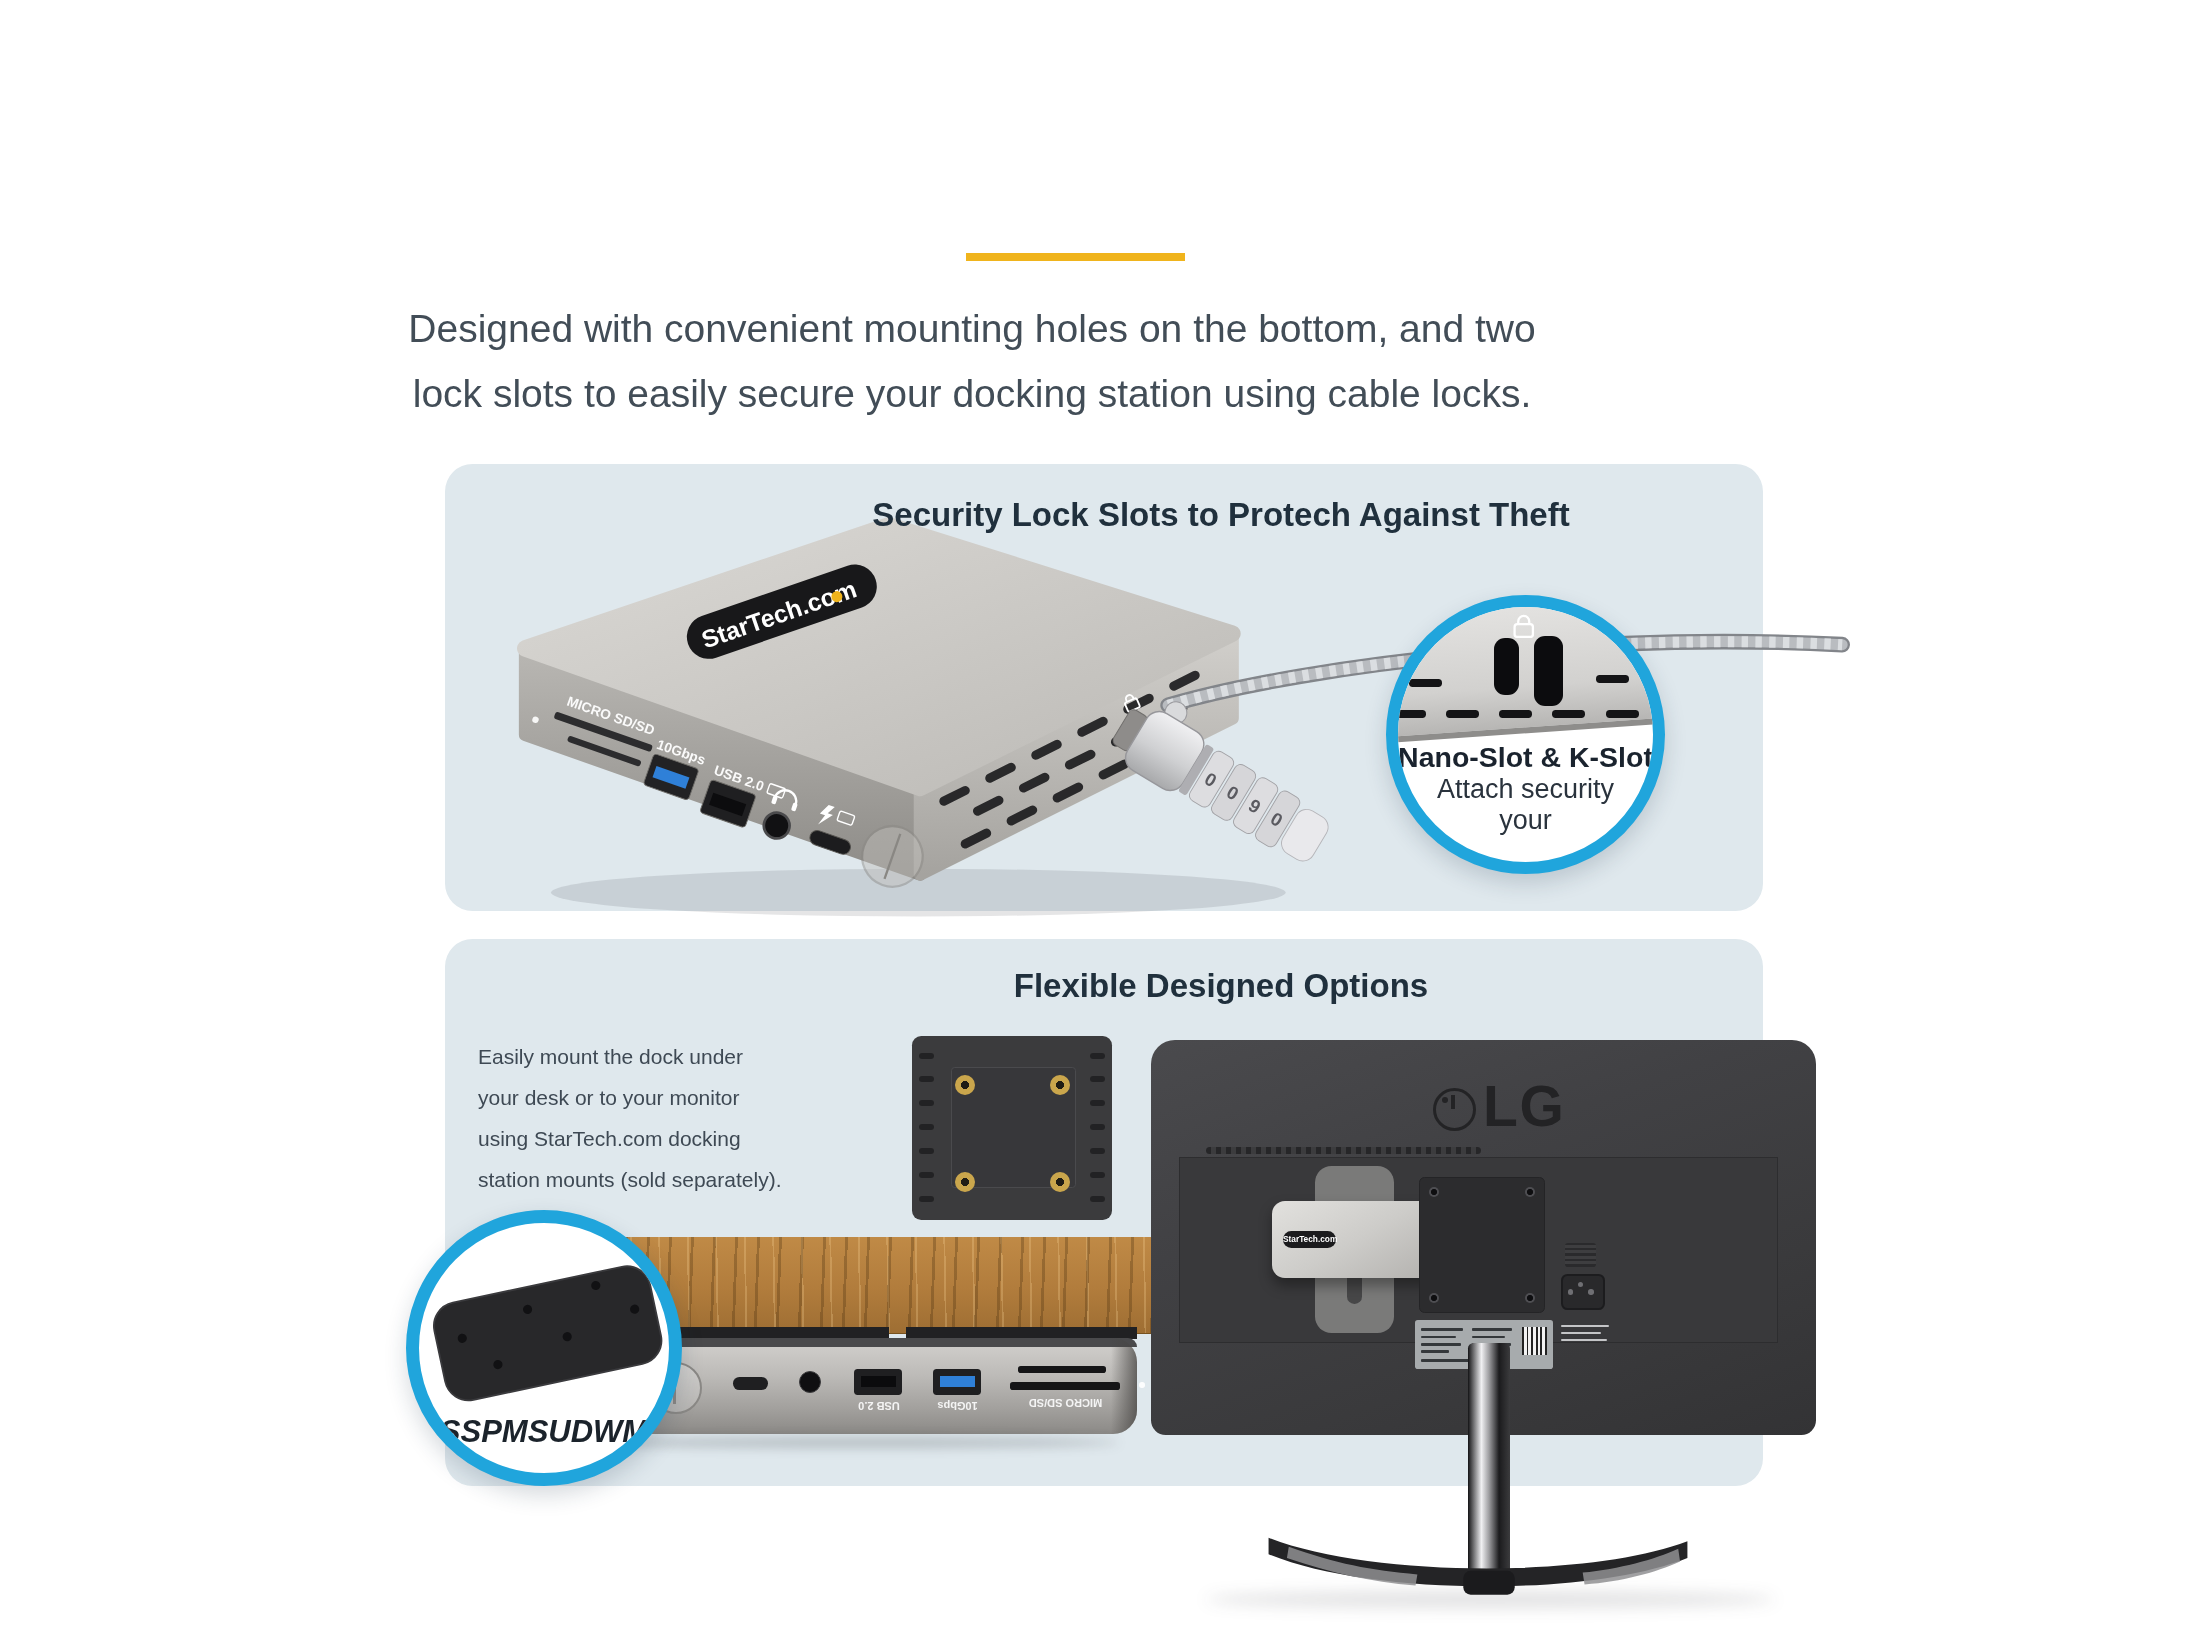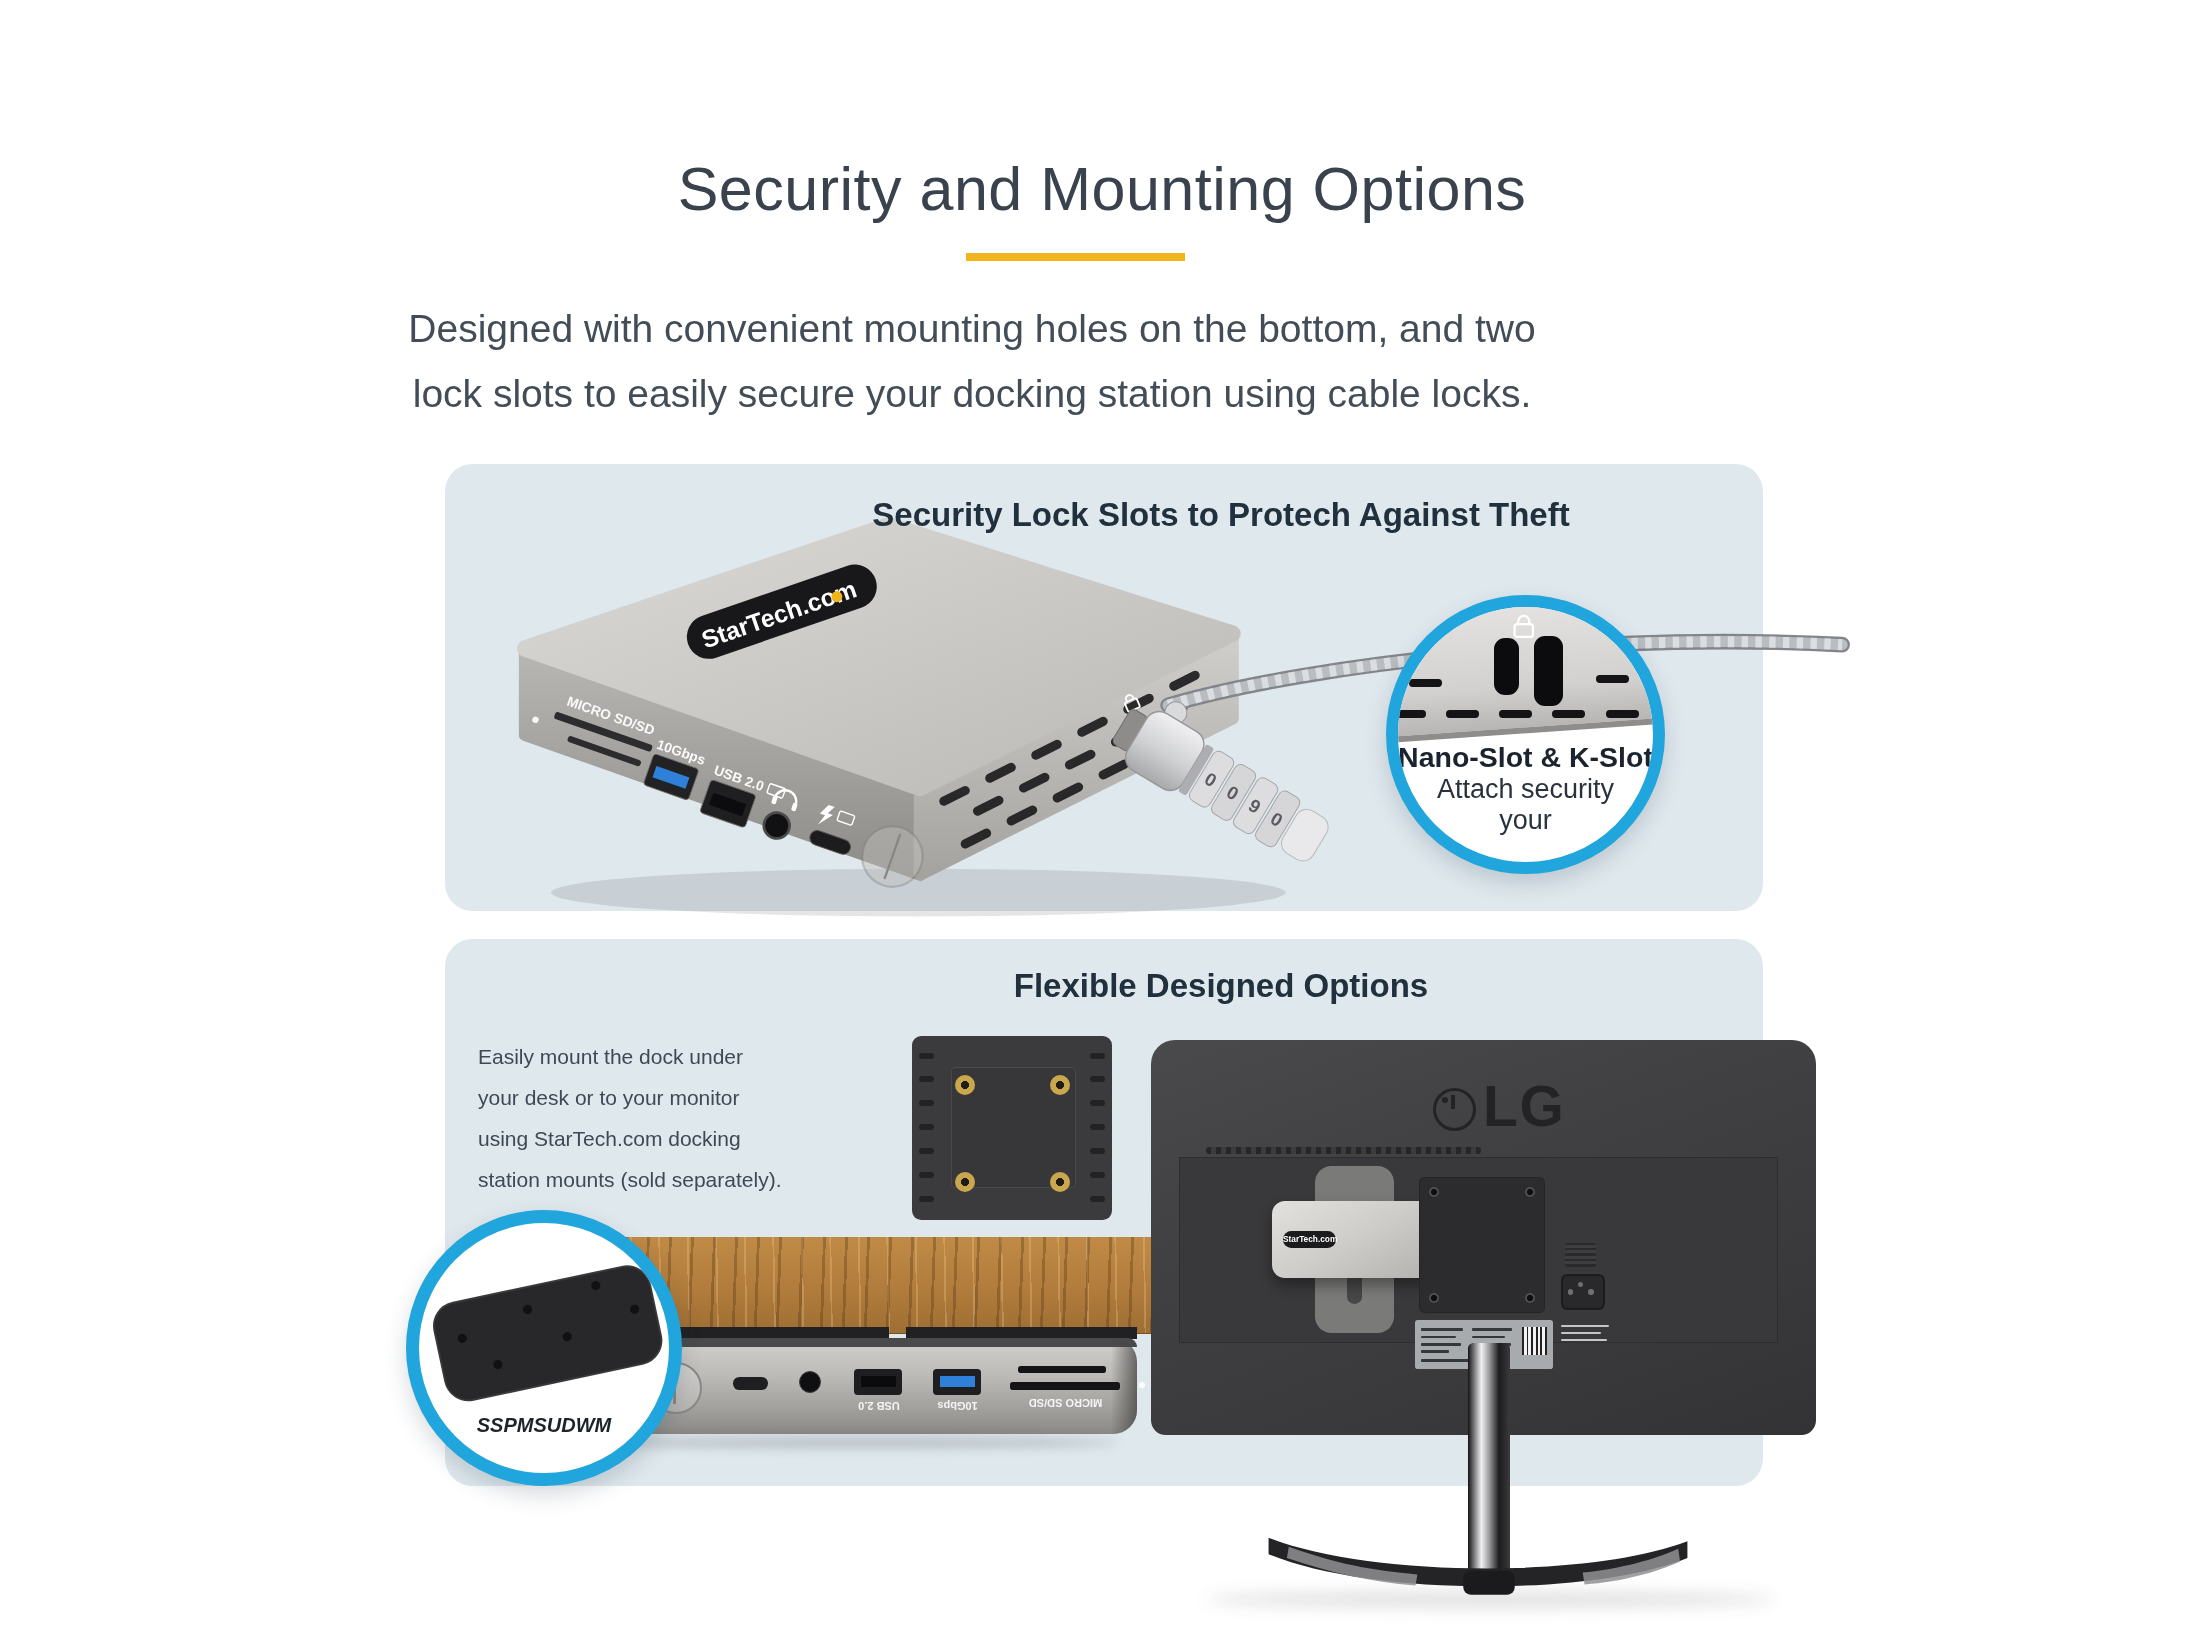--- a/index.html
+++ b/index.html
@@ -120,21 +120,20 @@
   .mon-shadow{position:absolute;left:55px;top:551px;width:569px;height:16.5px;border-radius:50%;
         background:rgba(40,45,50,.14);filter:blur(7.3px);}
 
   svg{display:block;}
 </style>
 </head>
 <body>
 
 <div id="canvas">
 
-  <div class="abs title">Security and Mounting Options</div>
   <div class="abs accent-bar"></div>
   <div class="abs subtitle">
     <span>Designed with convenient mounting holes on the bottom, and two</span><br>
     <span>lock slots to easily secure your docking station using cable locks.</span>
   </div>
 
   <div class="abs panel panel1"></div>
   <div class="abs panel panel2"></div>
 
   <div class="abs panel-heading ph1">Security Lock Slots to Protech Against Theft</div>
@@ -388,17 +387,17 @@
         <g fill="#111113">
           <circle cx="-92" cy="-14" r="5"></circle>
             <circle cx="-16" cy="-30" r="5"></circle>
             <circle cx="62" cy="-40" r="5"></circle>
           <circle cx="-60" cy="22" r="5"></circle>
             <circle cx="20" cy="8" r="5"></circle>
             <circle cx="98" cy="-6" r="5"></circle>
         </g>
       </g>
     </svg>
-    <div class="c-label" style="top:191px;font-size:20px;">SSPMSUDWM</div>
+    <div class="c-label" style="top:191px;font-size:31px;">SSPMSUDWM</div>
   </div>
 
 </div>
 
 
 </body></html>

